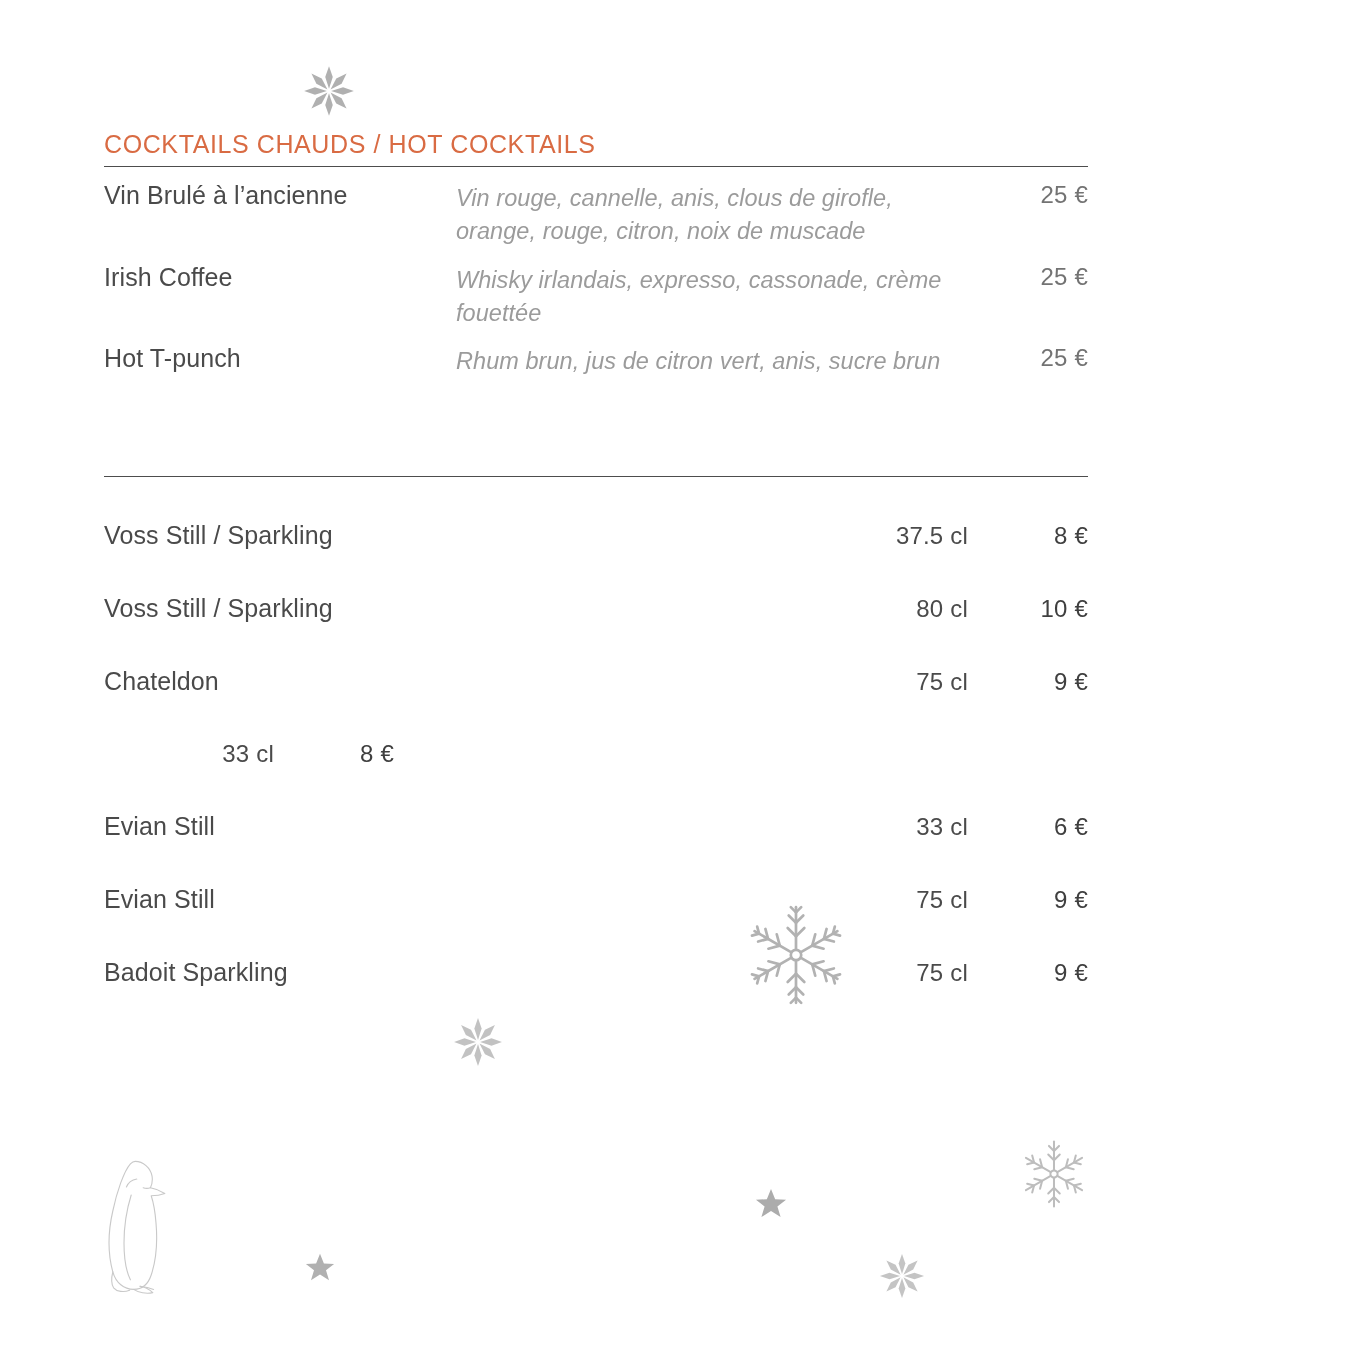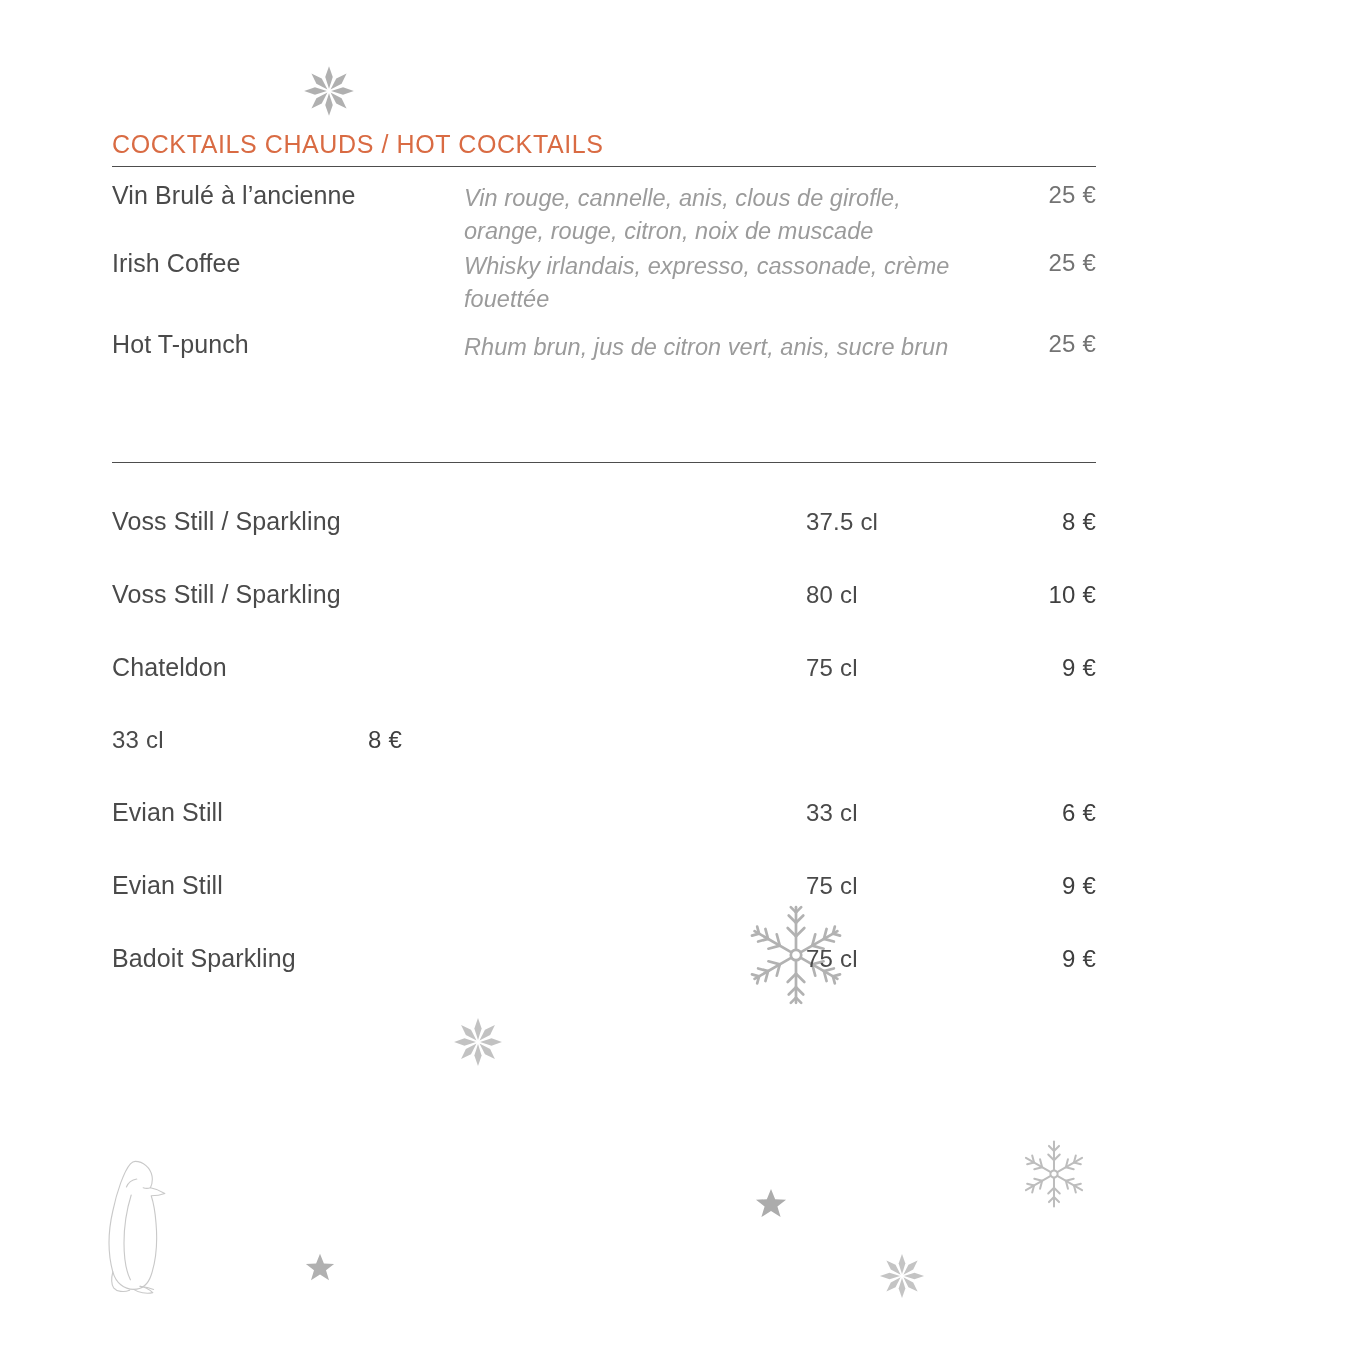--- a/index.html
+++ b/index.html
@@ -28,21 +28,21 @@
     pointer-events: none;
   }
   .decor-item {
     position: absolute;
     line-height: 0;
   }
 
   
   .content {
     position: absolute;
-    left: 112px;
+    left: 104px;
     top: 130px;
     width: 984px;
   }
 
   .section { margin-bottom: 0; }
 
   .section-title {
     color: #d96b43;
     font-size: 25px;
     letter-spacing: 0.6px;
@@ -100,20 +100,21 @@
   .water-name {
     color: #4a4a4a;
     font-size: 25px;
     flex: 1 1 auto;
     letter-spacing: 0.1px;
   }
   .water-volume {
     color: #4a4a4a;
     font-size: 24px;
     flex: 0 0 170px;
+    text-align: right;
     letter-spacing: 0.2px;
   }
   .water-price {
     color: #3f3f3f;
     font-size: 24px;
     flex: 0 0 120px;
     text-align: right;
     letter-spacing: 0.2px;
   }
 
@@ -376,21 +377,21 @@
   </div>
 
   <div class="content">
 
     <div class="section">
       <div class="section-title">COCKTAILS CHAUDS / HOT COCKTAILS</div>
       <div class="rule"></div>
 
       <div class="items">
 
-        <div class="item-row" style="margin-bottom:0;">
+        <div class="item-row" style="margin-bottom:14px;">
           <div class="item-name">Vin Brulé à l’ancienne</div>
           <div class="item-desc">Vin rouge, cannelle, anis, clous de girofle, orange, rouge, citron, noix de muscade</div>
           <div class="item-price">25 €</div>
         </div>
 
         <div class="item-row" style="margin-bottom:14px;justify-content:space-between;">
           <div class="item-name">Irish Coffee</div>
           <div class="item-desc">Whisky irlandais, expresso, cassonade, crème fouettée</div>
           <div class="item-price">25 €</div>
         </div>

